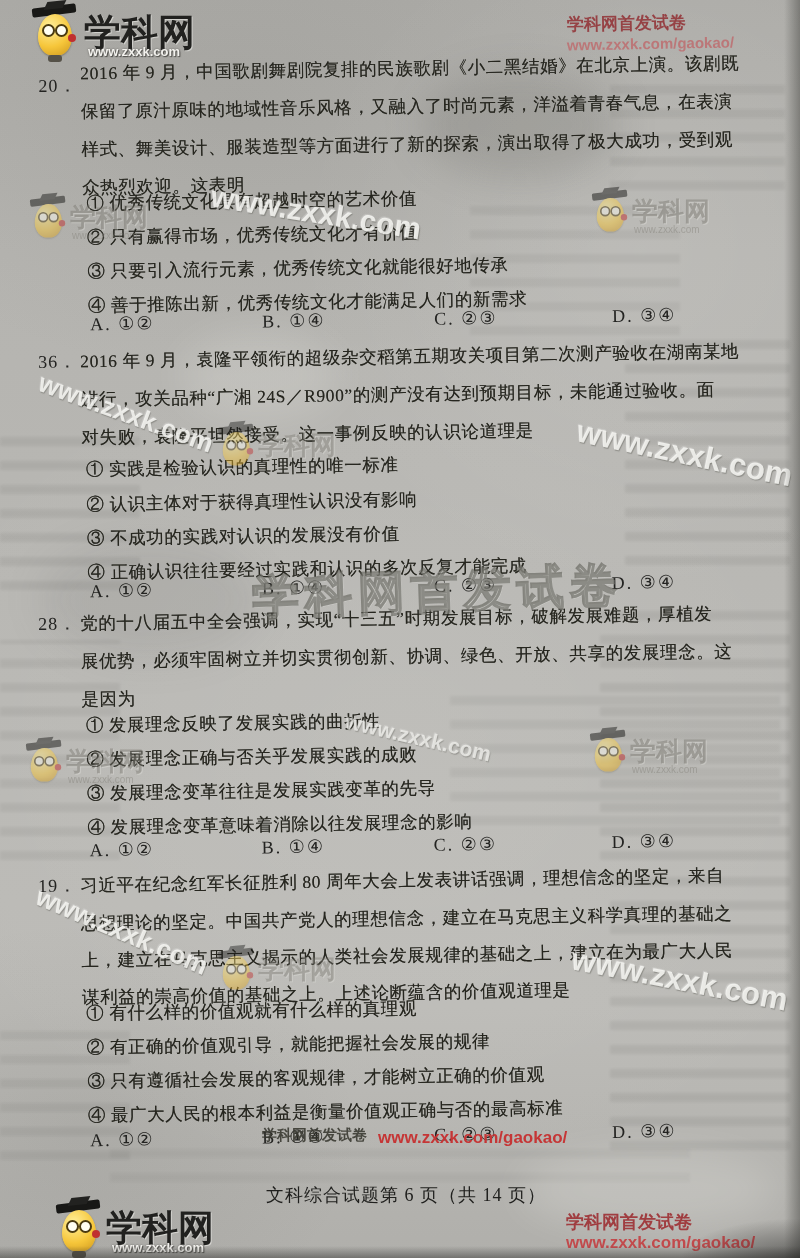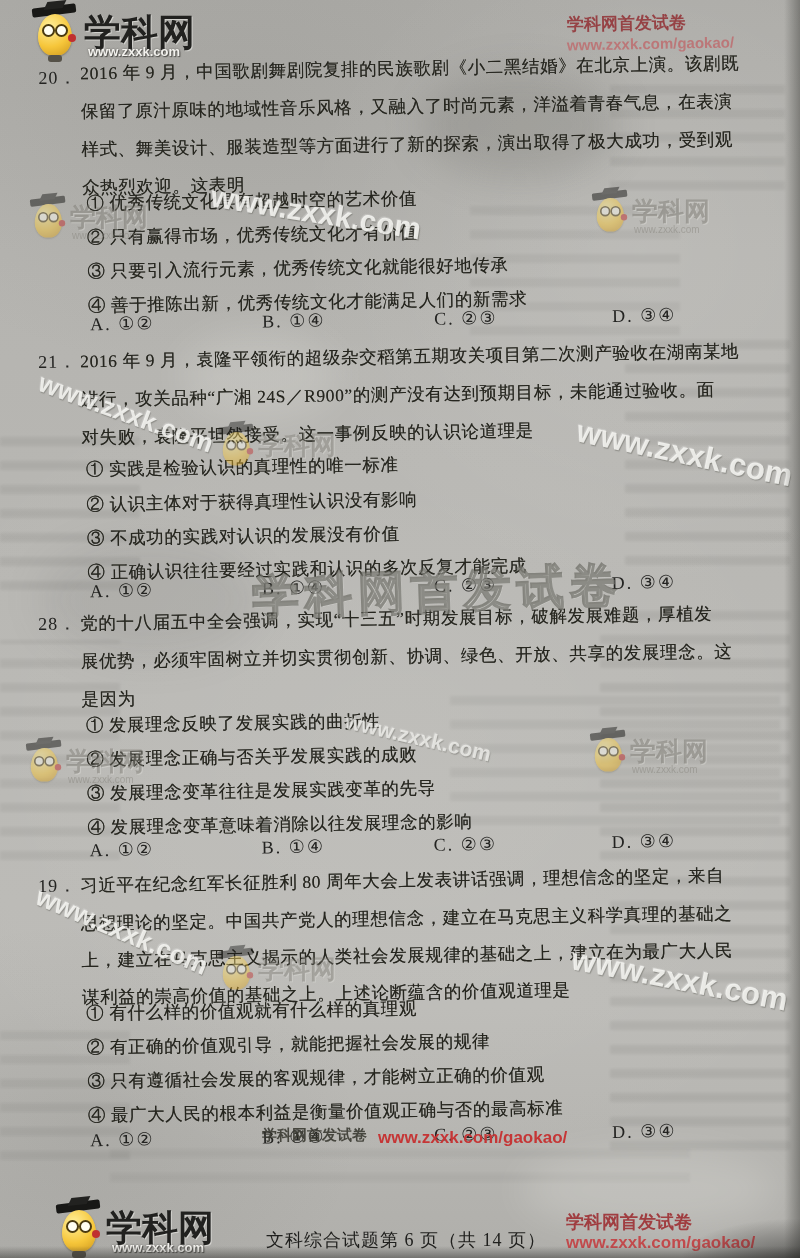--- a/index.html
+++ b/index.html
@@ -109,39 +109,39 @@
     </div>
     <div class="logo-name" style="left:84px;top:8px;font-size:37px">学科网</div>
     <div class="logo-url" style="left:88px;top:44px;font-size:13px">www.zxxk.com</div>
   </div>
   <div>
     <div class="red1" style="left:567px;top:12px;font-size:17px;color:#964245;transform:rotate(-1deg)">学科网首发试卷</div>
     <div class="red1" style="left:567px;top:35px;font-size:15px;color:rgba(190,105,108,.8);transform:rotate(-1deg)">www.zxxk.com/gaokao/</div>
   </div>
 
   <div class="q" style="top:58px">
-    <span class="qnum" style="top:8px">20．</span>
+    <span class="qnum" style="top:16px">20．</span>
     <div class="line" style="top:4px">2016 年 9 月，中国歌剧舞剧院复排的民族歌剧《小二黑结婚》在北京上演。该剧既</div>
     <div class="line" style="top:42px">保留了原汁原味的地域性音乐风格，又融入了时尚元素，洋溢着青春气息，在表演</div>
     <div class="line" style="top:80px">样式、舞美设计、服装造型等方面进行了新的探索，演出取得了极大成功，受到观</div>
     <div class="line" style="top:118px">众热烈欢迎。这表明</div>
     <div class="line opt" style="top:134px">① 优秀传统文化具有超越时空的艺术价值</div>
     <div class="line opt" style="top:168px">② 只有赢得市场，优秀传统文化才有价值</div>
     <div class="line opt" style="top:202px">③ 只要引入流行元素，优秀传统文化就能很好地传承</div>
     <div class="line opt" style="top:236px">④ 善于推陈出新，优秀传统文化才能满足人们的新需求</div>
     <div class="choices">
       <span style="left:86px;top:256px">A. ①②</span>
       <span style="left:258px;top:256px">B. ①④</span>
       <span style="left:430px;top:256px">C. ②③</span>
       <span style="left:608px;top:256px">D. ③④</span>
     </div>
   </div>
 
   <div class="q" style="top:348px">
-    <span class="qnum" style="top:2px">21．</span>
+    <span class="qnum" style="top:2px">36．</span>
     <div class="line" style="top:2px">2016 年 9 月，袁隆平领衔的超级杂交稻第五期攻关项目第二次测产验收在湖南某地</div>
     <div class="line" style="top:40px">进行，攻关品种“广湘 24S／R900”的测产没有达到预期目标，未能通过验收。面</div>
     <div class="line" style="top:78px">对失败，袁隆平坦然接受。这一事例反映的认识论道理是</div>
     <div class="line opt" style="top:110px">① 实践是检验认识的真理性的唯一标准</div>
     <div class="line opt" style="top:145px">② 认识主体对于获得真理性认识没有影响</div>
     <div class="line opt" style="top:179px">③ 不成功的实践对认识的发展没有价值</div>
     <div class="line opt" style="top:213px">④ 正确认识往往要经过实践和认识的多次反复才能完成</div>
     <div class="choices">
       <span style="left:86px;top:233px">A. ①②</span>
       <span style="left:258px;top:233px">B. ①④</span>
@@ -273,21 +273,21 @@
         <span class="tassel"></span>
       </div>
     <span class="t">学科网</span>
   </div>
 
   <div class="big-stamp" style="left:252px;top:560px;font-size:47px;letter-spacing:6px;transform:rotate(-2deg)">学科网首发试卷</div>
 
   <div class="mid-stamp" style="left:262px;top:1126px;font-size:15px;color:rgba(58,58,50,.9)">学科网首发试卷</div>
   <div class="mid-stamp" style="left:378px;top:1128px;font-size:17px;color:#c53636">www.zxxk.com/gaokao/</div>
 
-  <div class="footer-page" style="left:266px;top:1228px">文科综合试题第 6 页（共 14 页）</div>
+  <div class="footer-page" style="left:266px;top:1183px">文科综合试题第 6 页（共 14 页）</div>
 
   <div>
     <div class="mascot" style="left:56px;top:1200px">
       <span class="cap"></span>
         <span class="cap-top"></span>
         <span class="body"></span>
       <span class="glasses">
           <i></i>
           <i></i>
         </span>

